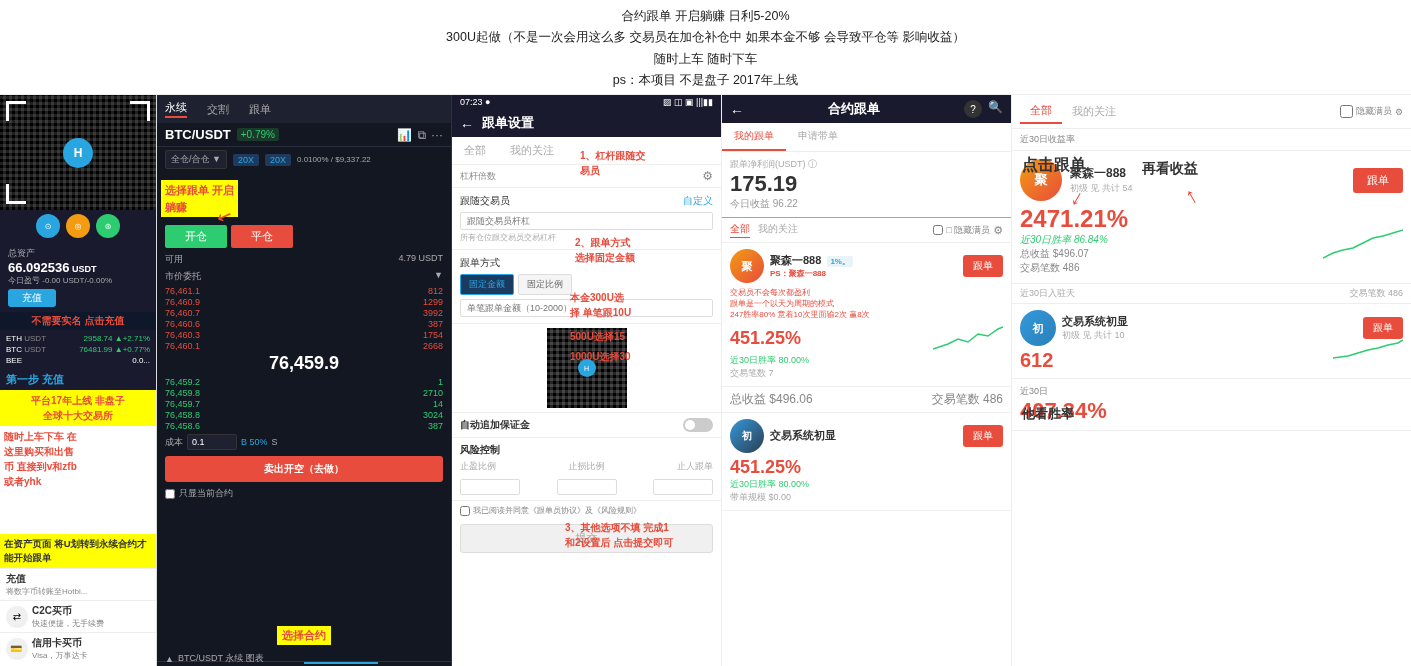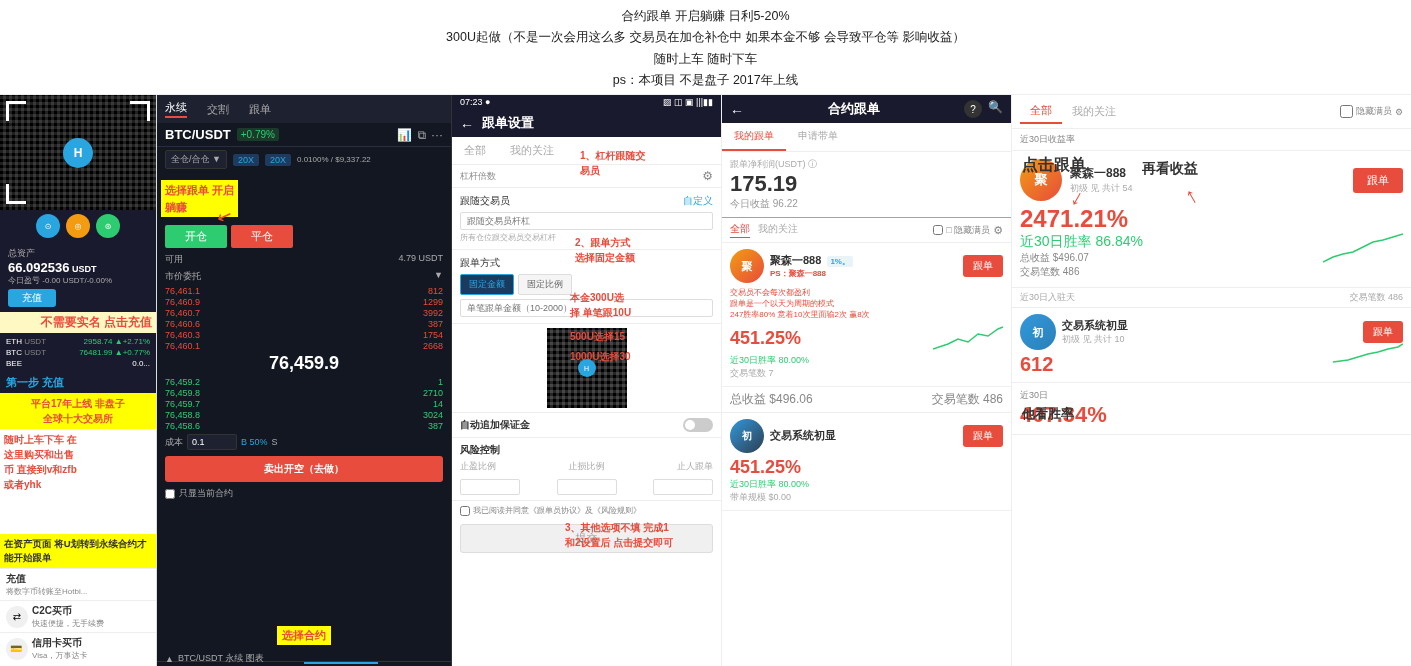--- a/index.html
+++ b/index.html
@@ -43,21 +43,21 @@
 
     <div style="background:#1a1a2e; color:white; padding:5px 8px;">
       <div style="font-size:9px; color:#aaa;">总资产</div>
       <div style="font-size:13px; font-weight:bold;">
         <span>66.092536</span><span style="font-size:9px;"> <span>USDT</span></span>
       </div>
       <div style="font-size:8px; color:#aaa;">今日盈亏 -0.00 USDT/-0.00%</div>
       <button style="background:#29a6e0;color:white;border:none;padding:2px 14px;border-radius:3px;font-size:10px;cursor:pointer;margin-top:3px;">充值</button>
     </div>
 
-    <div style="background:#fef9c3; color:#e74c3c; font-size:12px; font-weight:bold; padding:2px 4px; text-align:right;">不需要实名 点击充值</div>
+    <div style="background:#0f172a; color:#e74c3c; font-size:10px; font-weight:bold; padding:2px 4px; text-align:center;">不需要实名 点击充值</div>
 
     <div style="background:#1a1a2e; padding:3px 6px;">
       <div style="display:flex;justify-content:space-between;font-size:8px;color:white;padding:1px 0;">
         <span>ETH <span style="color:#888;">USDT</span></span>
         <span style="color:#2ecc71;">2958.74 <span style="color:#2ecc71;">▲+2.71%</span></span>
       </div>
       <div style="display:flex;justify-content:space-between;font-size:8px;color:white;padding:1px 0;">
         <span>BTC <span style="color:#888;">USDT</span></span>
         <span style="color:#2ecc71;">76481.99 <span>▲+0.77%</span></span>
       </div>
@@ -443,21 +443,21 @@
     <div style="padding:8px; border-bottom:1px solid #eee; position:relative;">
       <div style="display:flex; align-items:center; gap:8px;">
         <div style="width:42px;height:42px;border-radius:50%;background:linear-gradient(135deg,#f39c12,#e74c3c);display:flex;align-items:center;justify-content:center;color:white;font-size:13px;font-weight:bold;">聚</div>
         <div style="flex:1;">
           <div style="font-size:12px;font-weight:bold;color:#333;">聚森一888</div>
           <div style="font-size:9px;color:#aaa;">初级 见 共计 54</div>
         </div>
         <button style="background:#e74c3c;color:white;border:none;padding:5px 14px;font-size:11px;border-radius:3px;cursor:pointer;">跟单</button>
       </div>
       <div style="font-size:24px;font-weight:bold;color:#e74c3c;margin-top:4px;">2471.21%</div>
-      <div style="font-size:14px;color:#2ecc71;">近30日胜率 86.84%</div>
+      <div style="font-size:10px;color:#2ecc71;font-style:italic;">近30日胜率 86.84%</div>
       <div style="font-size:10px;color:#888;">总收益 $496.07</div>
       <div style="font-size:10px;color:#888;">交易笔数 486</div>
       <div style="position:absolute;right:8px;bottom:20px;width:80px;height:35px;">
         <svg width="80" height="35" viewBox="0 0 80 35">
           <polyline points="0,30 10,25 20,22 30,20 40,15 50,10 60,8 70,5 80,2" fill="none" stroke="#2ecc71" stroke-width="1.5"></polyline>
         </svg>
       </div>
     </div>
 
     <div style="display:flex;padding:3px 8px;font-size:9px;color:#aaa;justify-content:space-between;border-bottom:1px solid #eee;">

